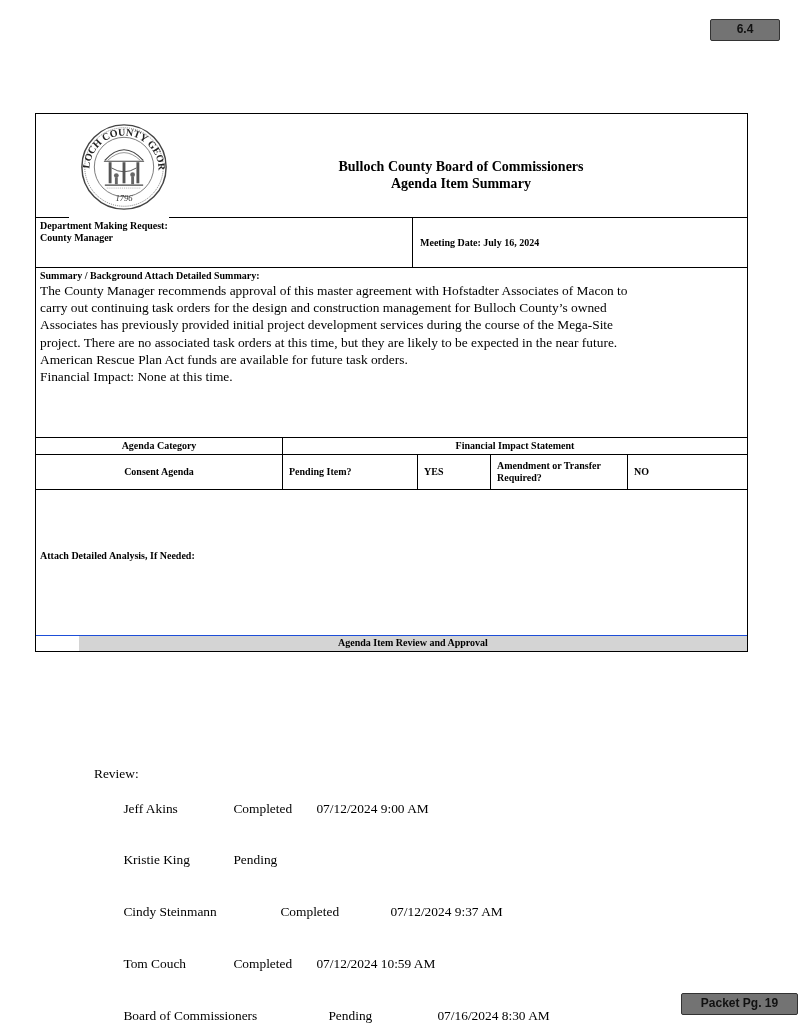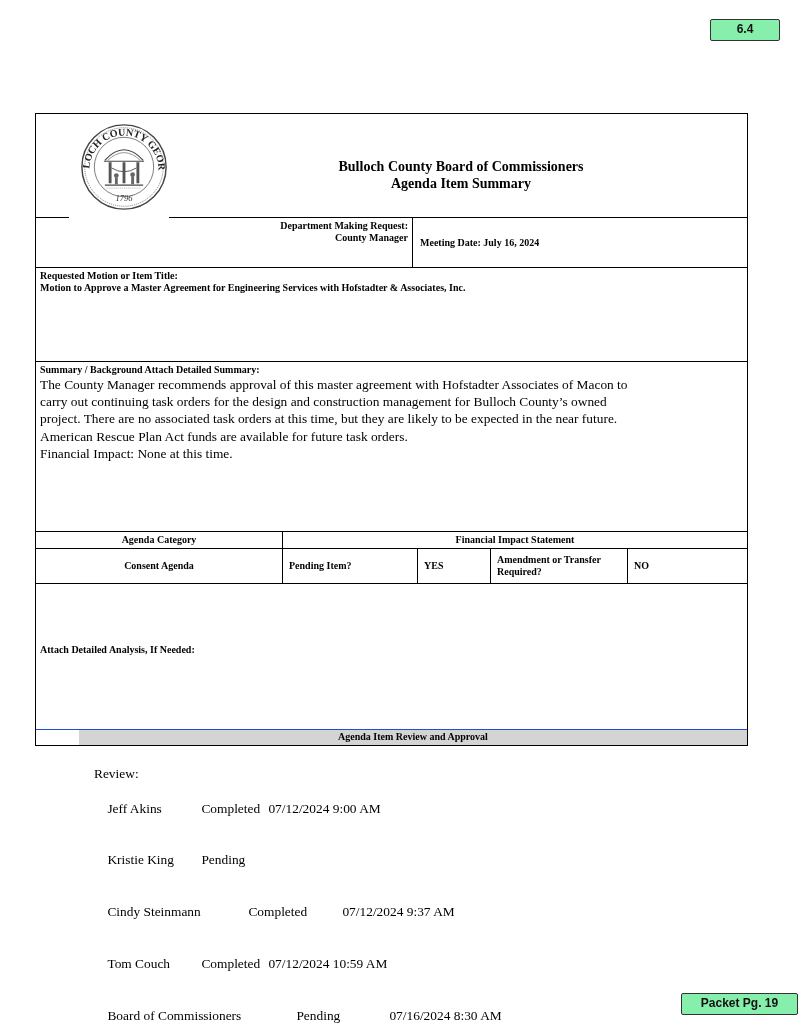--- a/index.html
+++ b/index.html
@@ -1,21 +1,21 @@
 <!DOCTYPE html>
 <html><head>
   <meta charset="utf-8">
   <style>
     * { box-sizing: border-box; margin: 0; padding: 0; }
     html, body { width: 800px; height: 1035px; background: #ffffff; overflow: hidden; }
     body { position: relative; font-family: "Liberation Serif", "DejaVu Serif", serif; color: #000; }
 
     .page-badge {
       position: absolute;
-      background: #86efac;
+      background: #737373;
       border: 1.5px solid #333;
       border-radius: 2px;
       font-family: "Liberation Sans", "DejaVu Sans", sans-serif;
       font-weight: bold;
       font-size: 12px;
       text-align: center;
       color: #111;
     }
     .badge-top { left: 710px; top: 19px; width: 70px; height: 22px; line-height: 19px; }
     .badge-bottom { left: 681px; top: 993px; width: 117px; height: 22px; line-height: 19px; }
@@ -46,21 +46,21 @@
       line-height: 17px;
     }
     .header-gap-line {
       position: absolute;
       bottom: -1px; height: 1px; background: #fff;
     }
 
     .row { display: flex; border-bottom: 1px solid #000; }
     .cell { font-size: 10px; font-weight: bold; padding: 2px 4px; line-height: 12px; }
 
-    .dept-row { height: 50px; text-align: right; }
+    .dept-row { height: 50px; }
     .dept-left { width: 377px; border-right: 1px solid #000; }
     .dept-right { flex: 1; display: flex; align-items: center; padding-left: 7px; }
 
     .motion-row { height: 94px; display: block; padding: 2px 4px; }
 
     .summary-row { height: 170px; display: block; padding: 2px 4px; }
     .summary-label { font-size: 10px; font-weight: bold; line-height: 12px; }
     .summary-text { font-size: 13.4px; line-height: 17.2px; font-weight: normal; }
     .summary-text p { margin: 0; }
 
@@ -89,21 +89,21 @@
       margin-left: 43px;
     }
 
     .review-block {
       position: absolute;
       left: 94px; top: 765px;
       font-size: 13.4px;
       line-height: 17.3px;
     }
     .review-line { white-space: pre; }
-    .review-line span { display: inline-block; }
+    .review-line span { display: inline-block; margin-left: 16px; }
   </style>
 </head>
 <body>
 
 <div class="page-badge badge-top">6.4</div>
 
 <div class="form">
 
   <div class="header-row">
     <svg class="seal" viewBox="0 0 100 94">
@@ -139,30 +139,27 @@
   </div>
 
   <div class="row dept-row">
     <div class="cell dept-left">
       <div>Department Making Request:</div>
       <div>County Manager</div>
     </div>
     <div class="cell dept-right">Meeting Date: July 16, 2024</div>
   </div>
 
-  <div class="row motion-row">
-    <div class="cell" style="padding:0;">Requested Motion or Item Title:</div>
-    <div class="cell" style="padding:0;">Motion to Approve a Master Agreement for Engineering Services with Hofstadter &amp; Associates, Inc.</div>
-  </div>
 
   <div class="row summary-row">
     <div class="summary-label">Summary / Background Attach Detailed Summary:</div>
     <div class="summary-text">
       <p>The County Manager recommends approval of this master agreement with Hofstadter Associates of Macon to</p>
       <p>carry out continuing task orders for the design and construction management for Bulloch County’s owned</p>
+      <p>Associates has previously provided initial project development services during the course of the Mega-Site</p>
       <p>project. There are no associated task orders at this time, but they are likely to be expected in the near future.</p>
       <p>American Rescue Plan Act funds are available for future task orders.</p>
       <p>Financial Impact: None at this time.</p>
     </div>
   </div>
 
   <div class="row fin-head-row">
     <div class="fin-head-left">Agenda Category</div>
     <div class="fin-head-right">Financial Impact Statement</div>
   </div>

